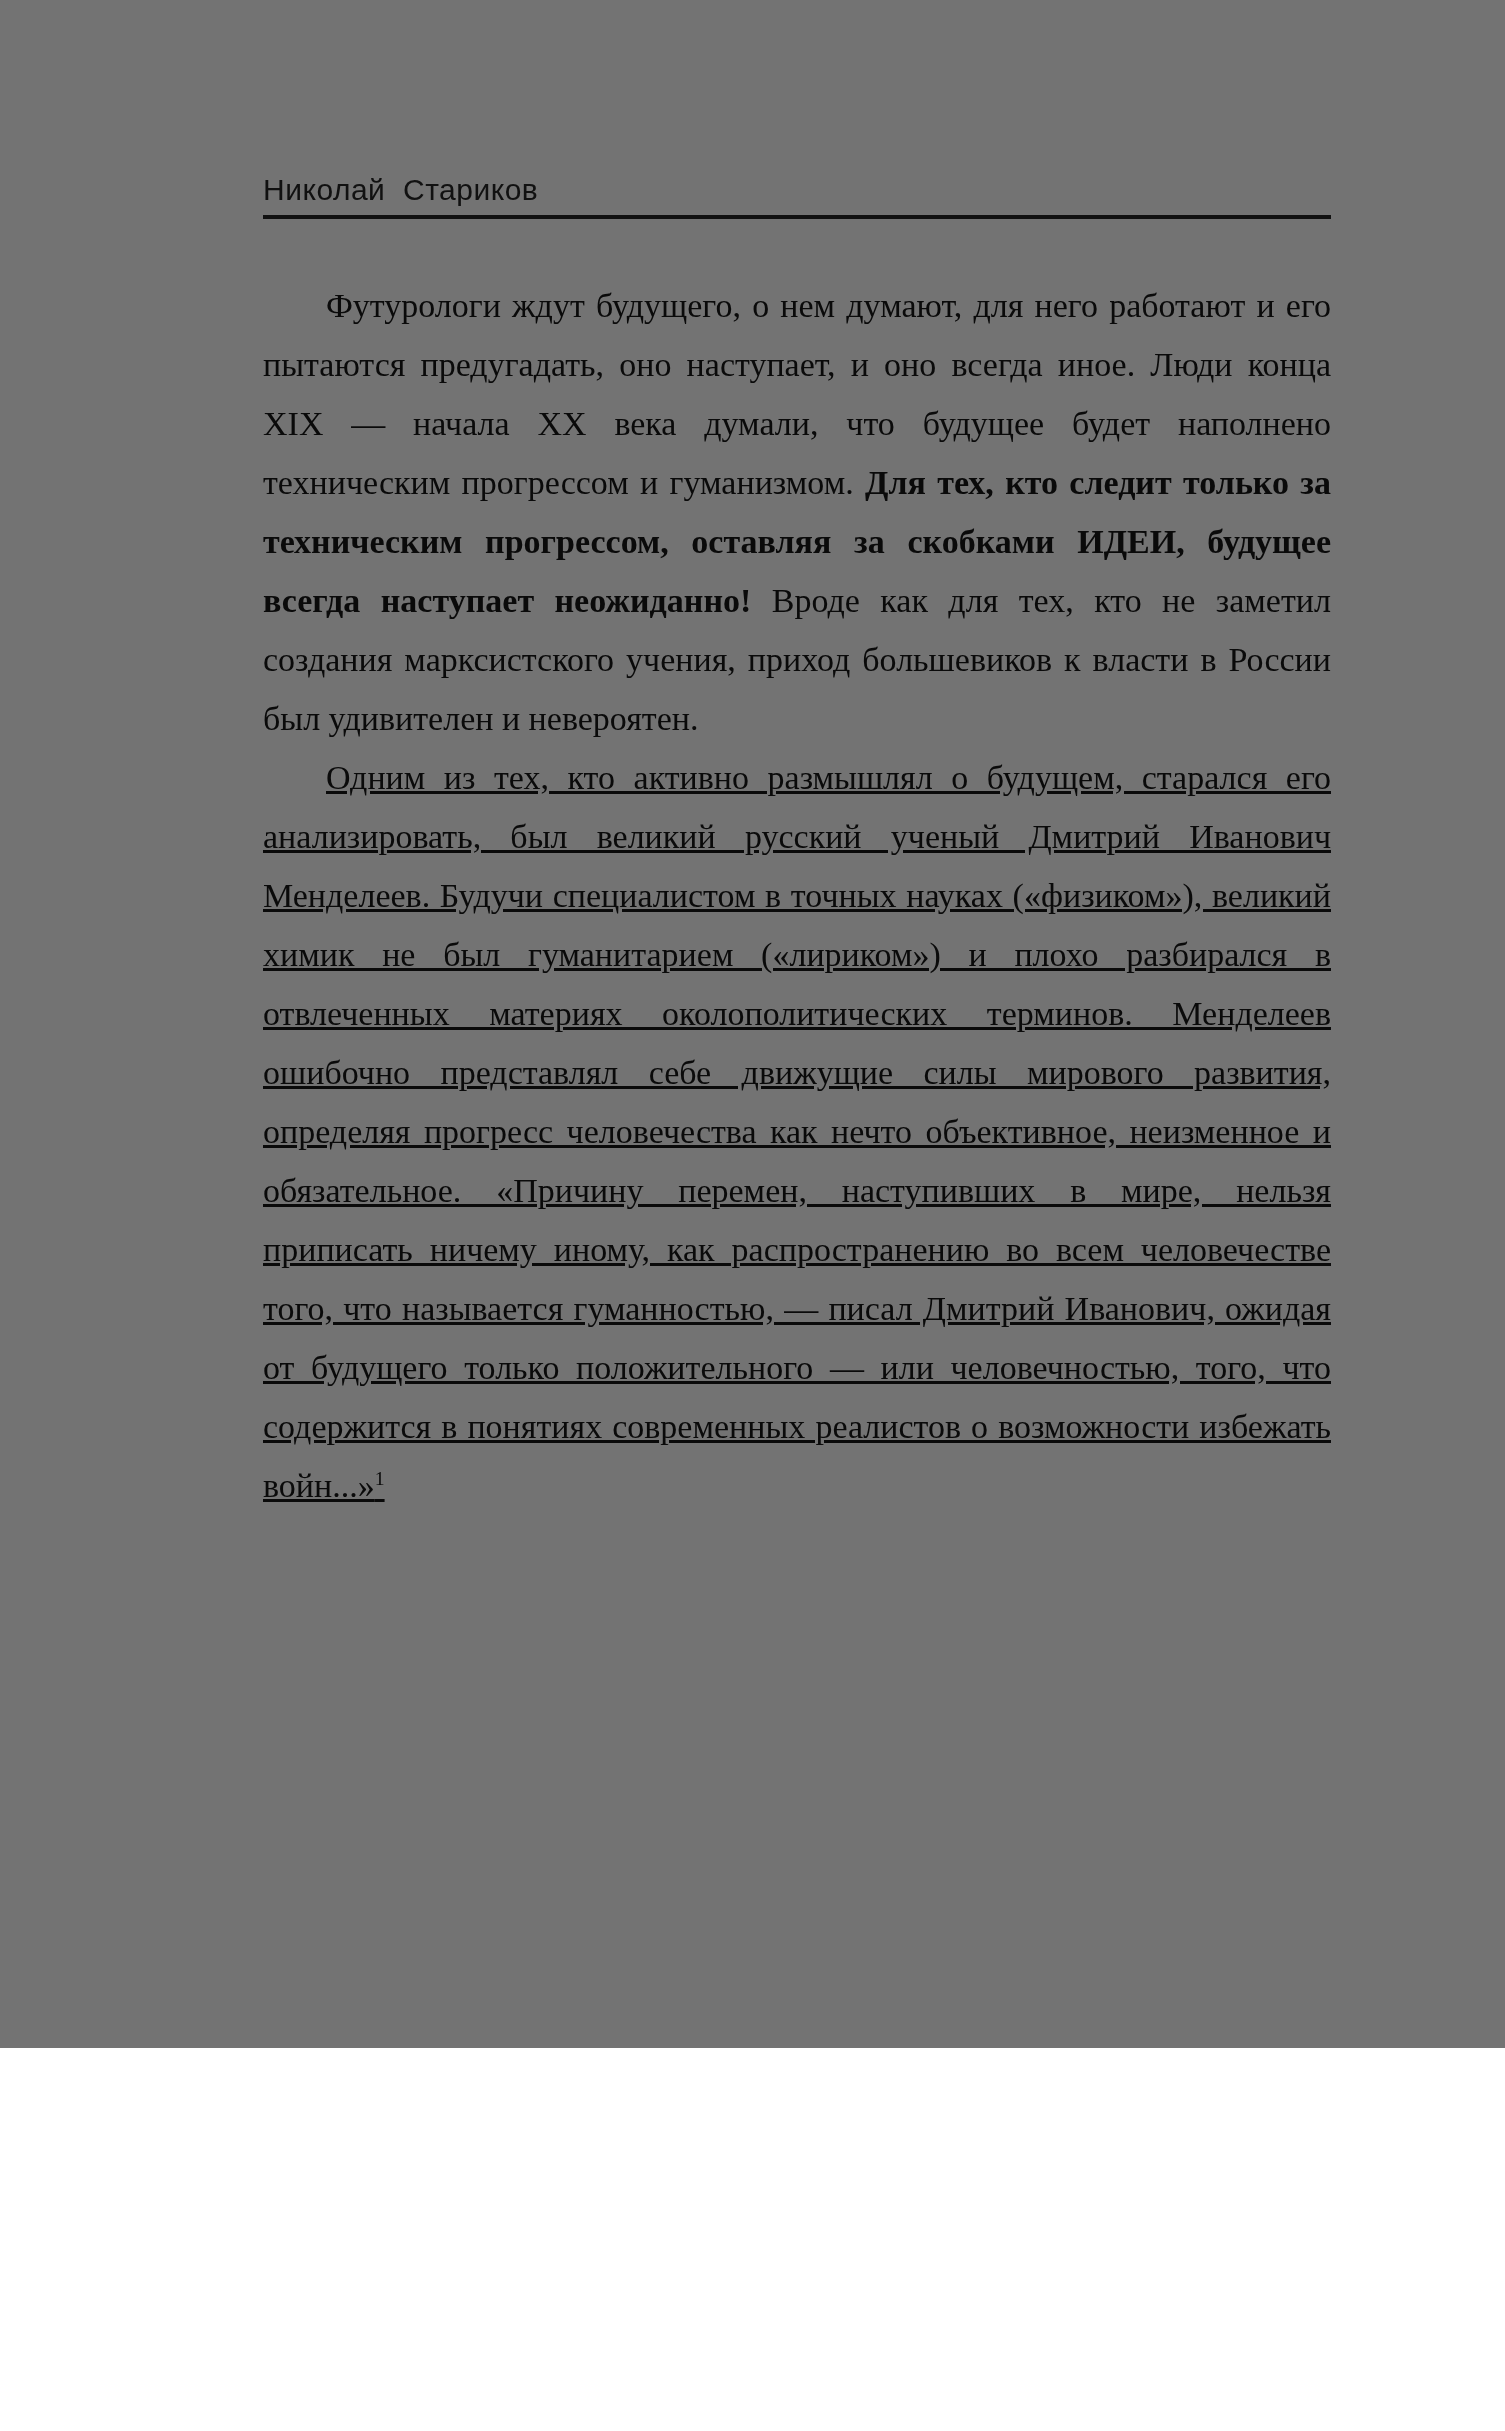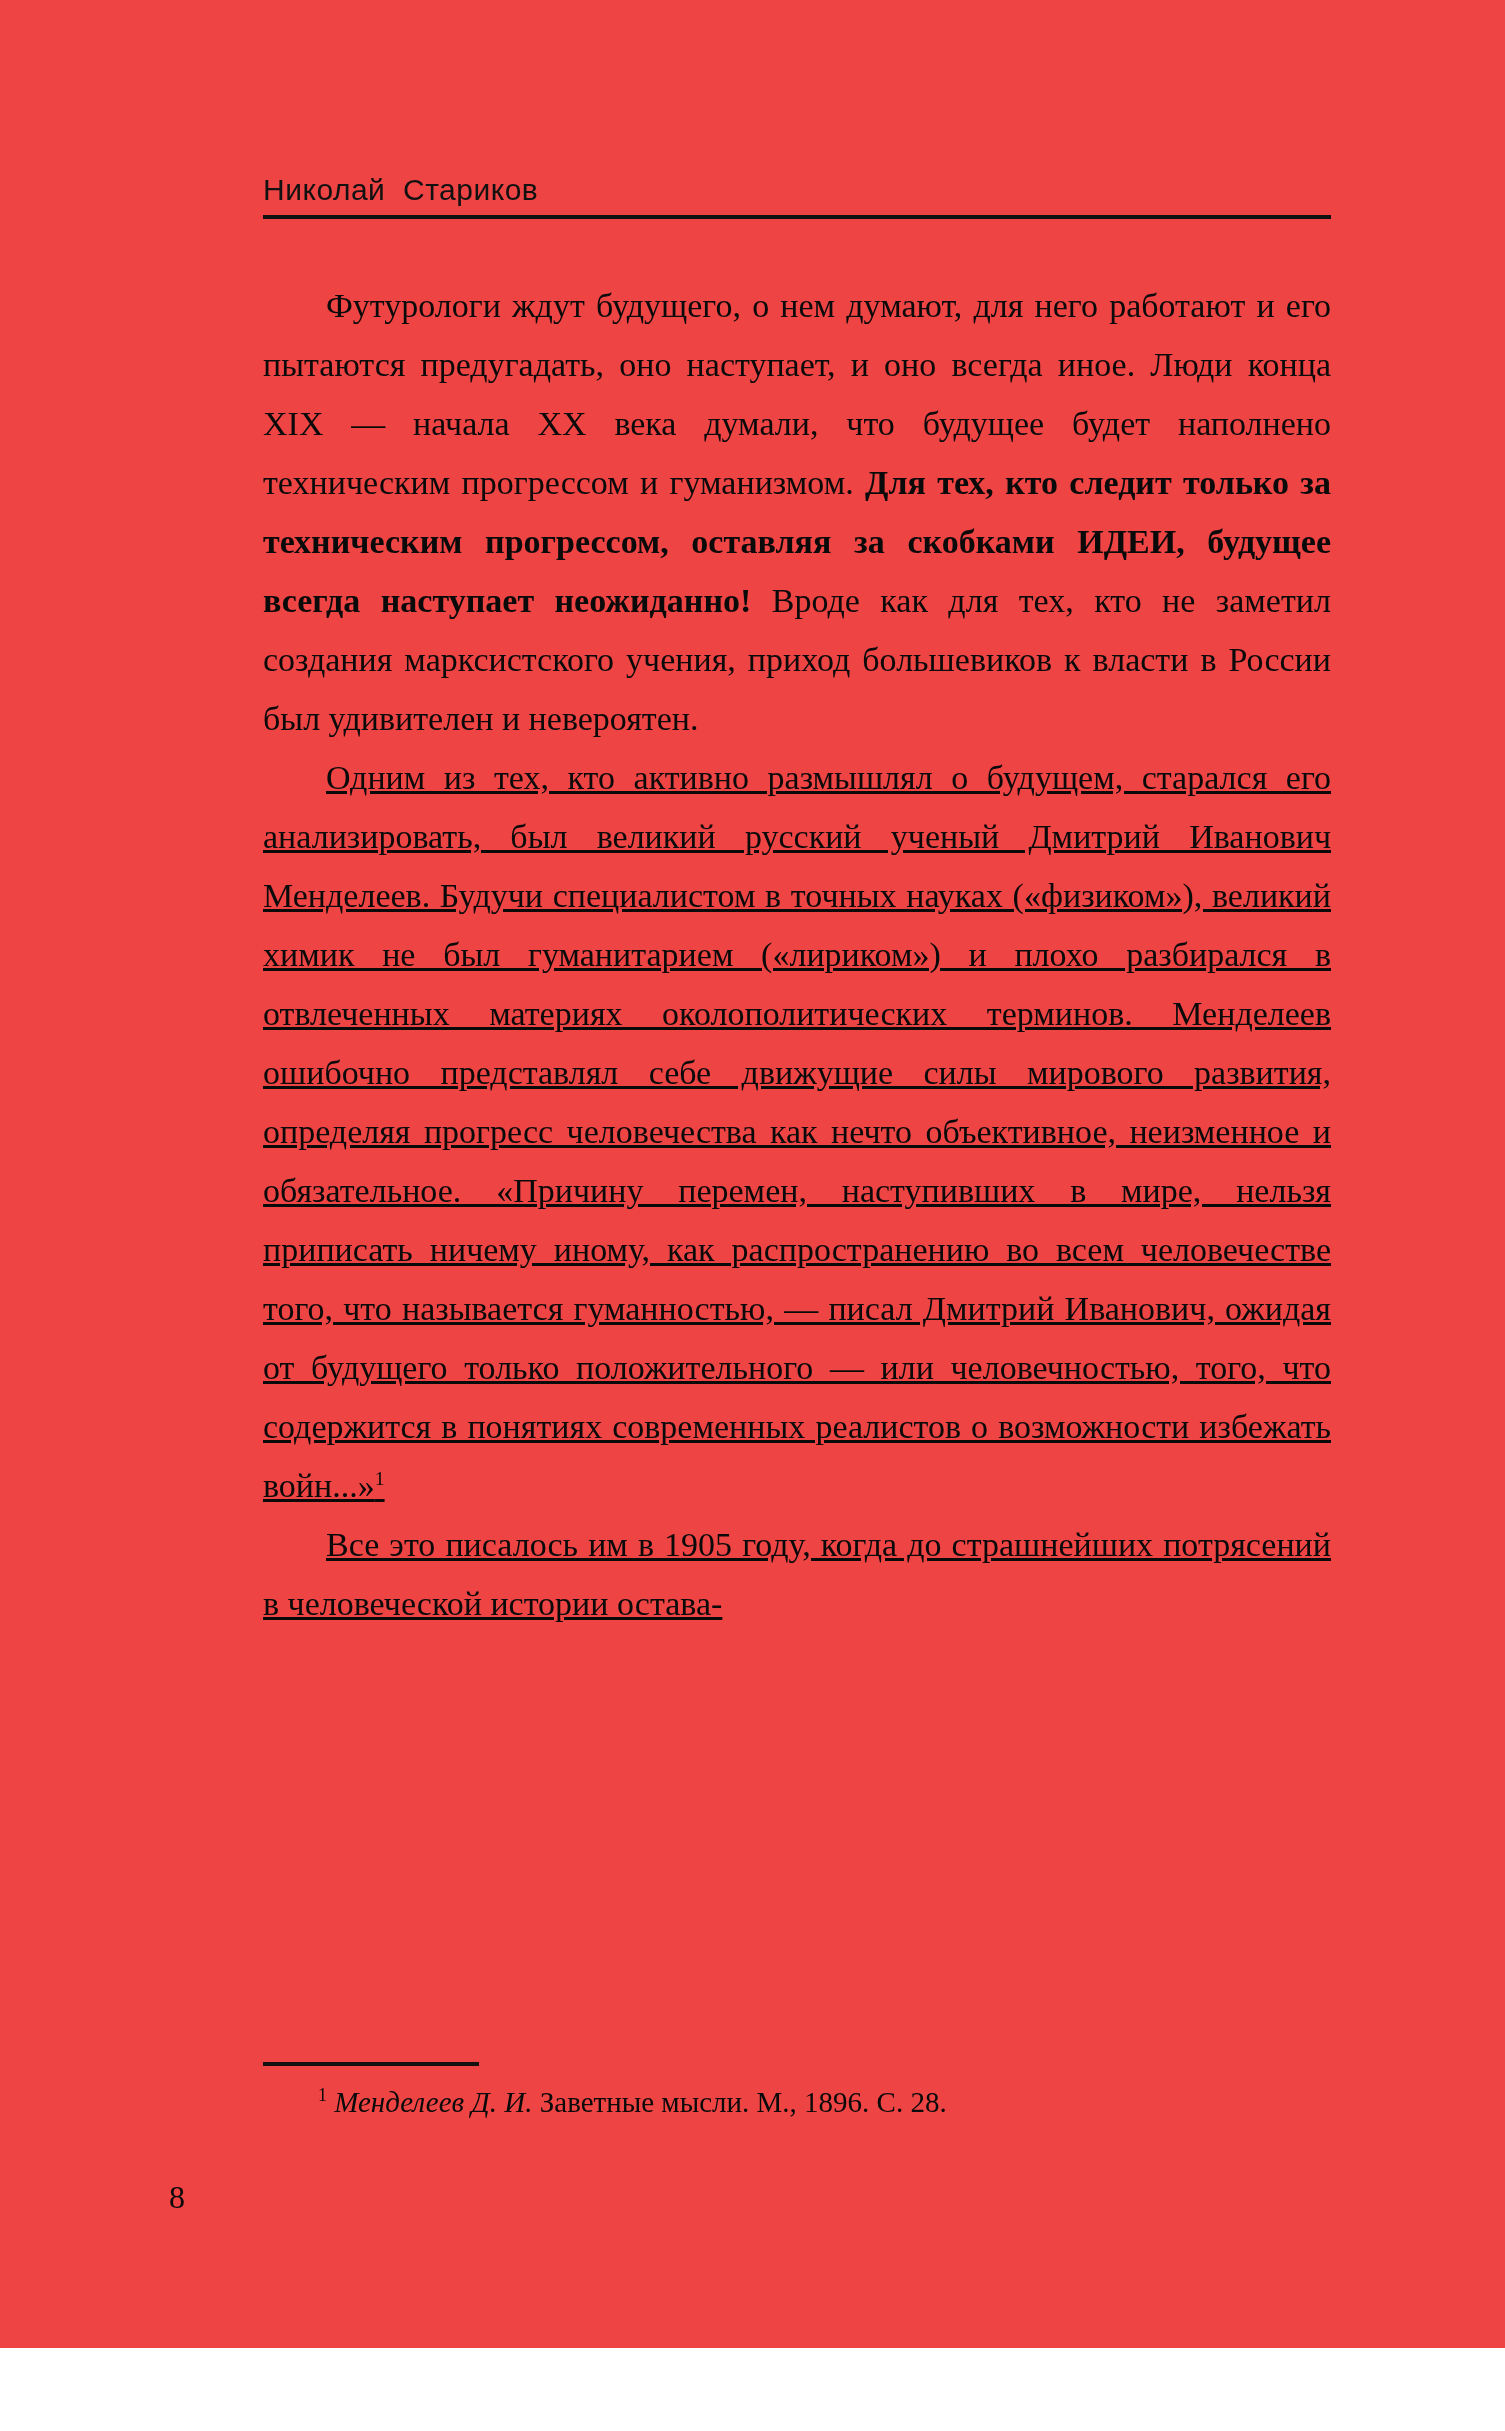--- a/index.html
+++ b/index.html
@@ -5,22 +5,22 @@
 <style>
   html, body {
     margin: 0;
     padding: 0;
     background: #ffffff;
   }
 
   .page {
     position: relative;
     width: 1506px;
-    height: 2348px;
-    background: #ef4444;
+    height: 2048px;
+    background: #737373;
     margin: 0 auto;
     overflow: hidden;
     font-family: "Liberation Serif", "DejaVu Serif", serif;
     color: #0a0a0a;
     box-sizing: border-box;
   }
 
   
   .running-head {
     position: absolute;
@@ -133,21 +133,20 @@
     <div class="running-head-name">Николай  Стариков</div>
     <div class="head-rule"></div>
   </div>
 
   <div class="body-block">
 
     <p class="para"><span>Футурологи ждут будущего, о нем думают, для него работают и его пытаются предугадать, оно наступает, и оно всегда иное. Люди конца XIX — начала XX века думали, что будущее будет наполнено техническим прогрессом и гуманизмом. </span><b>Для тех, кто следит только за техническим прогрессом, оставляя за скобками ИДЕИ, будущее всегда наступает неожиданно!</b><span> Вроде как для тех, кто не заметил создания марксистского учения, приход большевиков к власти в России был удивителен и невероятен.</span></p>
 
     <p class="para"><span>Одним из тех, кто активно размышлял о будущем, старался его анализировать, был великий русский ученый Дмитрий Иванович Менделеев. Будучи специалистом в точных науках («физиком»), великий химик не был гуманитарием («лириком») и плохо разбирался в отвлеченных материях околополитических терминов. Менделеев ошибочно представлял себе движущие силы мирового развития, определяя прогресс человечества как нечто объективное, неизменное и обязательное. «Причину перемен, наступивших в мире, нельзя приписать ничему иному, как распространению во всем человечестве того, что называется гуманностью, — писал Дмитрий Иванович, ожидая от будущего только положительного — или человечностью, того, что содержится в понятиях современных реалистов о возможности избежать войн...»</span><sup class="fn-ref">1</sup></p>
 
-    <p class="para"><span>Все это писалось им в 1905 году, когда до страшнейших потрясений в человеческой истории остава-</span></p>
 
   </div>
 
   <div class="footnote-zone">
     <div class="footnote-rule"></div>
     <p class="footnote-text"><sup>1</sup> <i>Менделеев Д. И.</i><span> Заветные мысли. М., 1896. С. 28.</span></p>
   </div>
 
   <div class="folio">8</div>
 

